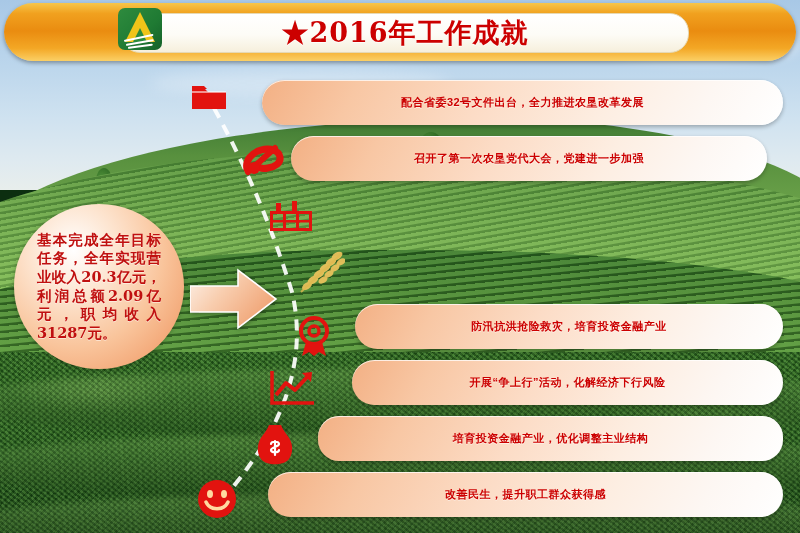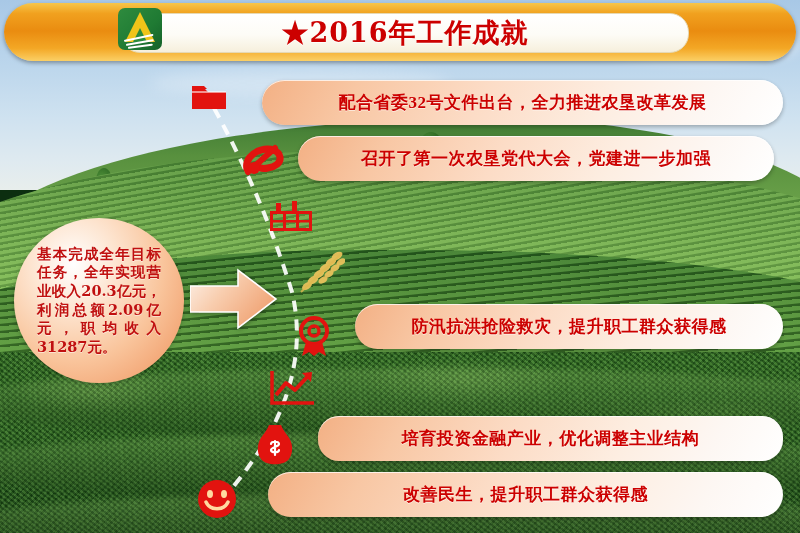--- a/index.html
+++ b/index.html
@@ -122,21 +122,21 @@
   .logo .swoosh{
     position:absolute;height:2px;background:#ffffff;border-radius:2px;
     transform-origin:left center;
   }
 
   
   .path-svg{position:absolute;left:0;top:0;width:800px;height:533px;pointer-events:none;}
 
   
   .oval{
-    position:absolute;left:14px;top:218px;width:170px;height:165px;
+    position:absolute;left:14px;top:204px;width:170px;height:165px;
     border-radius:50%;
     background:radial-gradient(ellipse at 35% 28%, #ffffff 0%, #fde4cf 28%, #f9c49b 58%, #f3a878 80%, #efaf8c 100%);
     box-shadow:0 1px 4px rgba(0,0,0,.25);
     display:flex;align-items:center;justify-content:center;
   }
   .oval-text{
     color:#c01010;font-size:14.5px;font-weight:bold;line-height:1.28;
     font-family:"DejaVu Serif","Liberation Serif",serif;
     width:124px;text-align:justify;text-align-last:left;
     text-shadow:0 1px 0 rgba(255,255,255,.5);
@@ -149,22 +149,22 @@
   }
 
   
   .pill{
     position:absolute;height:45px;border-radius:23px;
     background:linear-gradient(118deg,#f3b084 0%,#f8c7a4 18%,#fcdcc6 42%,#fdeee2 66%,#fdf7f3 84%,#ffffff 100%);
     box-shadow:0 2px 4px rgba(0,0,0,.28), inset 0 1px 0 rgba(255,255,255,.75);
     display:flex;align-items:center;justify-content:center;
   }
   .pill span{
-    color:#cc0000;font-size:17px;font-weight:bold;white-space:nowrap;
-    font-family:Liberation Serif, serif;
+    color:#cc0000;font-size:11px;font-weight:bold;white-space:nowrap;
+    font-family:Liberation Sans, sans-serif;
     letter-spacing:.5px;
     text-shadow:0 1px 0 rgba(255,255,255,.55);
   }
 
   
   .deco{position:absolute;}
   .deco svg{display:block;}
 </style>
 </head>
 <body>
@@ -309,30 +309,33 @@
       <ellipse cx="14" cy="16" rx="3" ry="4" fill="#ffd9a0"></ellipse>
       <ellipse cx="28" cy="16" rx="3" ry="4" fill="#ffd9a0"></ellipse>
       <path d="M10,24 C14,33 28,33 32,24" fill="none" stroke="#ffd9a0" stroke-width="3.5" stroke-linecap="round"></path>
     </svg>
   </div>
 
   <div class="pill" style="left:262px;top:80px;width:521px;">
     <span>配合省委32号文件出台，全力推进农垦改革发展</span>
   </div>
 
-  <div class="pill" style="left:298px;top:136px;width:476px;">
+  <div class="pill" style="left:291px;top:136px;width:476px;">
     <span>召开了第一次农垦党代大会，党建进一步加强</span>
   </div>
 
 
 
   <div class="pill" style="left:355px;top:304px;width:428px;">
-    <span>防汛抗洪抢险救灾，提升职工群众获得感</span>
-  </div>
-
+    <span>防汛抗洪抢险救灾，培育投资金融产业</span>
+  </div>
+
+  <div class="pill" style="left:352px;top:360px;width:431px;">
+    <span>开展“争上行”活动，化解经济下行风险</span>
+  </div>
 
   <div class="pill" style="left:318px;top:416px;width:465px;border-radius:21px;">
     <span>培育投资金融产业，优化调整主业结构</span>
   </div>
 
   <div class="pill" style="left:268px;top:472px;width:515px;text-align:right;">
     <span>改善民生，提升职工群众获得感</span>
   </div>
 
 </div>

